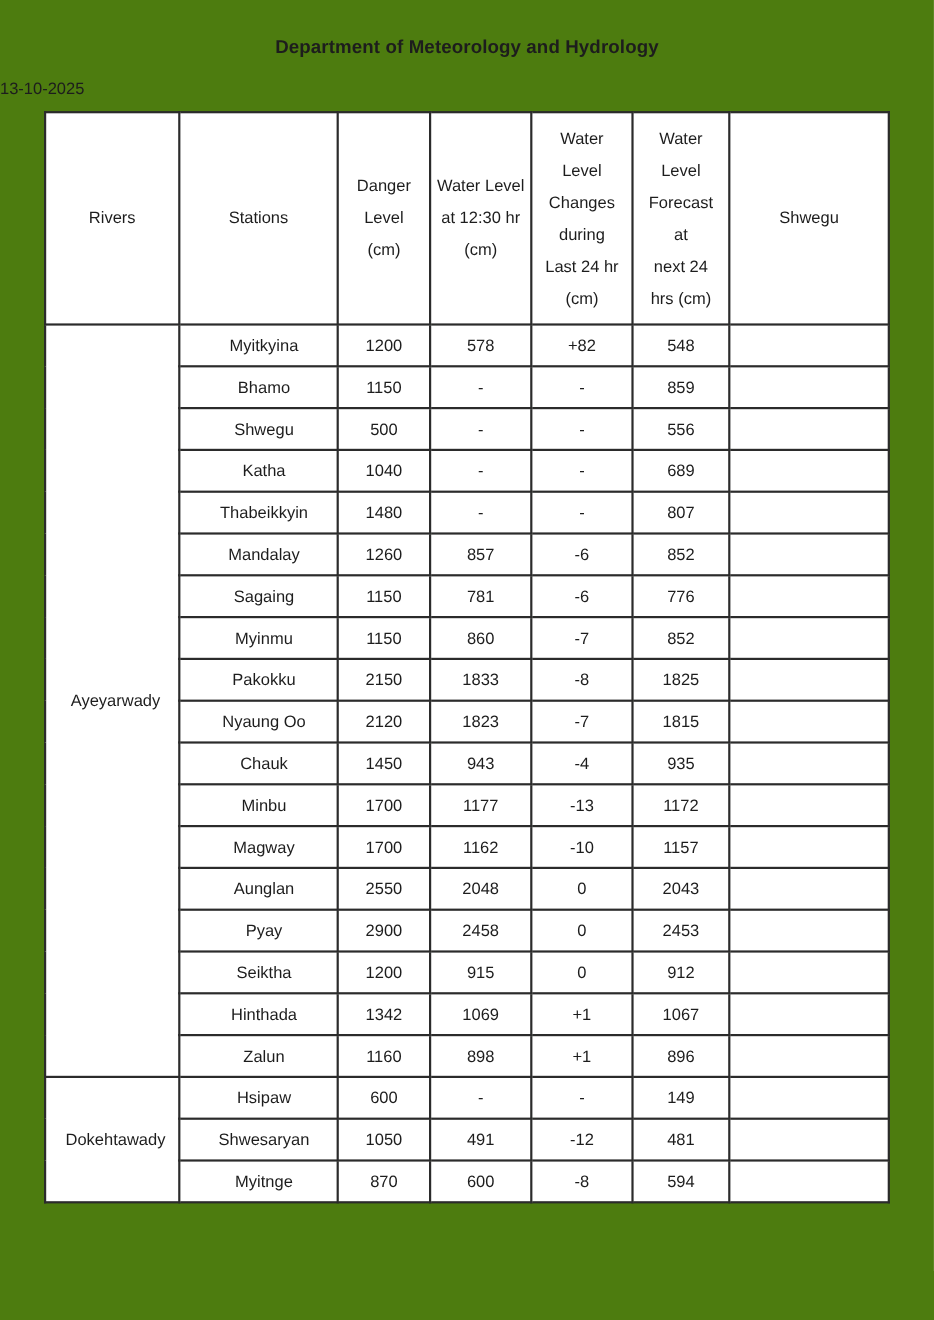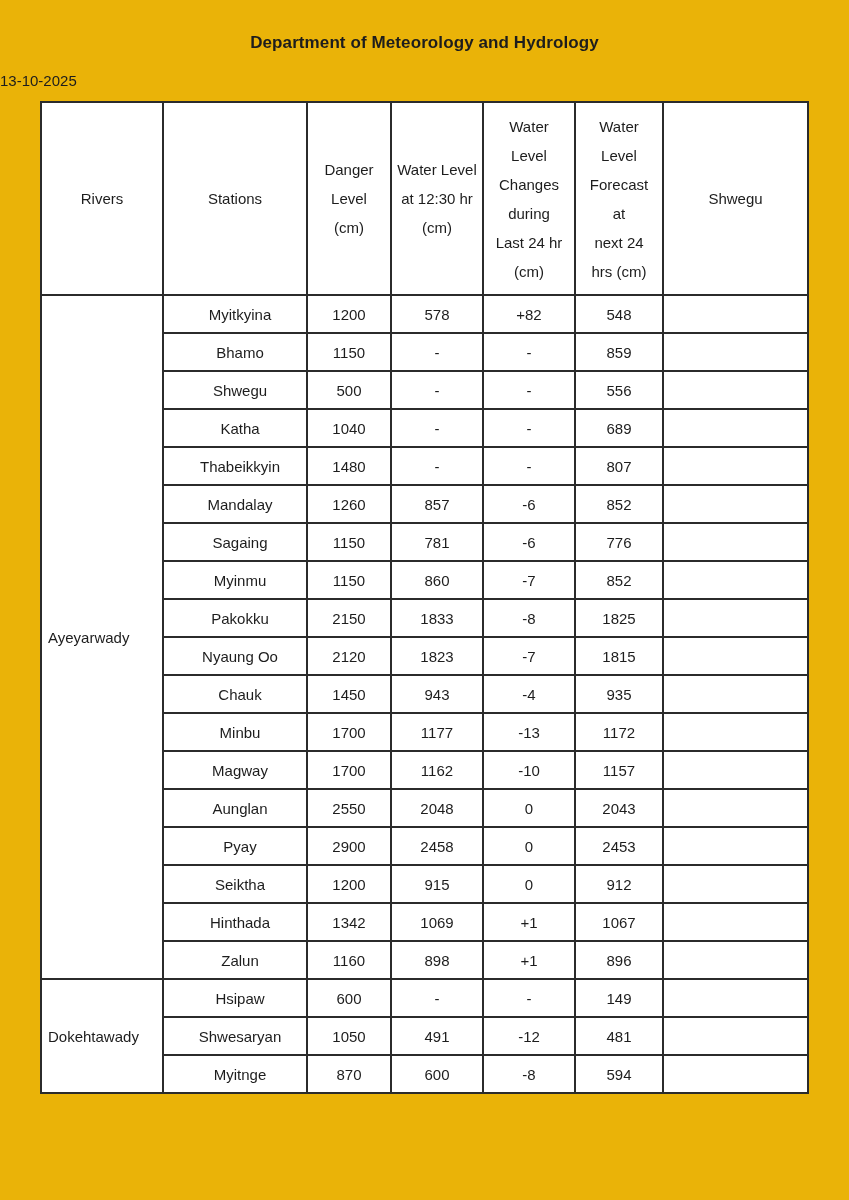--- a/index.html
+++ b/index.html
@@ -5,21 +5,21 @@
   * { box-sizing: border-box; }
   html, body { margin: 0; padding: 0; background: #ffffff; }
   body {
     width: 849px; height: 1200px;
     font-family: "Liberation Sans", "DejaVu Sans", sans-serif;
     color: #1d1d1d;
   }
   .page {
     position: relative;
     width: 849px; height: 1200px;
-    background: #eab308;
+    background: #4d7c0f;
     overflow: hidden;
   }
   .doc-title {
     margin-top: 33px;
     text-align: center;
     font-size: 17px;
     font-weight: bold;
     letter-spacing: 0.1px;
   }
   .doc-subtitle {
@@ -56,21 +56,21 @@
   .forecast td {
     font-size: 15px;
     text-align: center;
     vertical-align: middle;
   }
   .forecast td.station {
     text-align: center;
     padding-left: 10px;
   }
   .forecast td.river-cell {
-    text-align: left;
+    text-align: center;
     padding-left: 6px;
     font-size: 15px;
   }
 </style>
 </head>
 <body>
 
 <div class="page">
   <div class="doc-title">Department of Meteorology and Hydrology</div>
   <div class="doc-date">13-10-2025</div>

